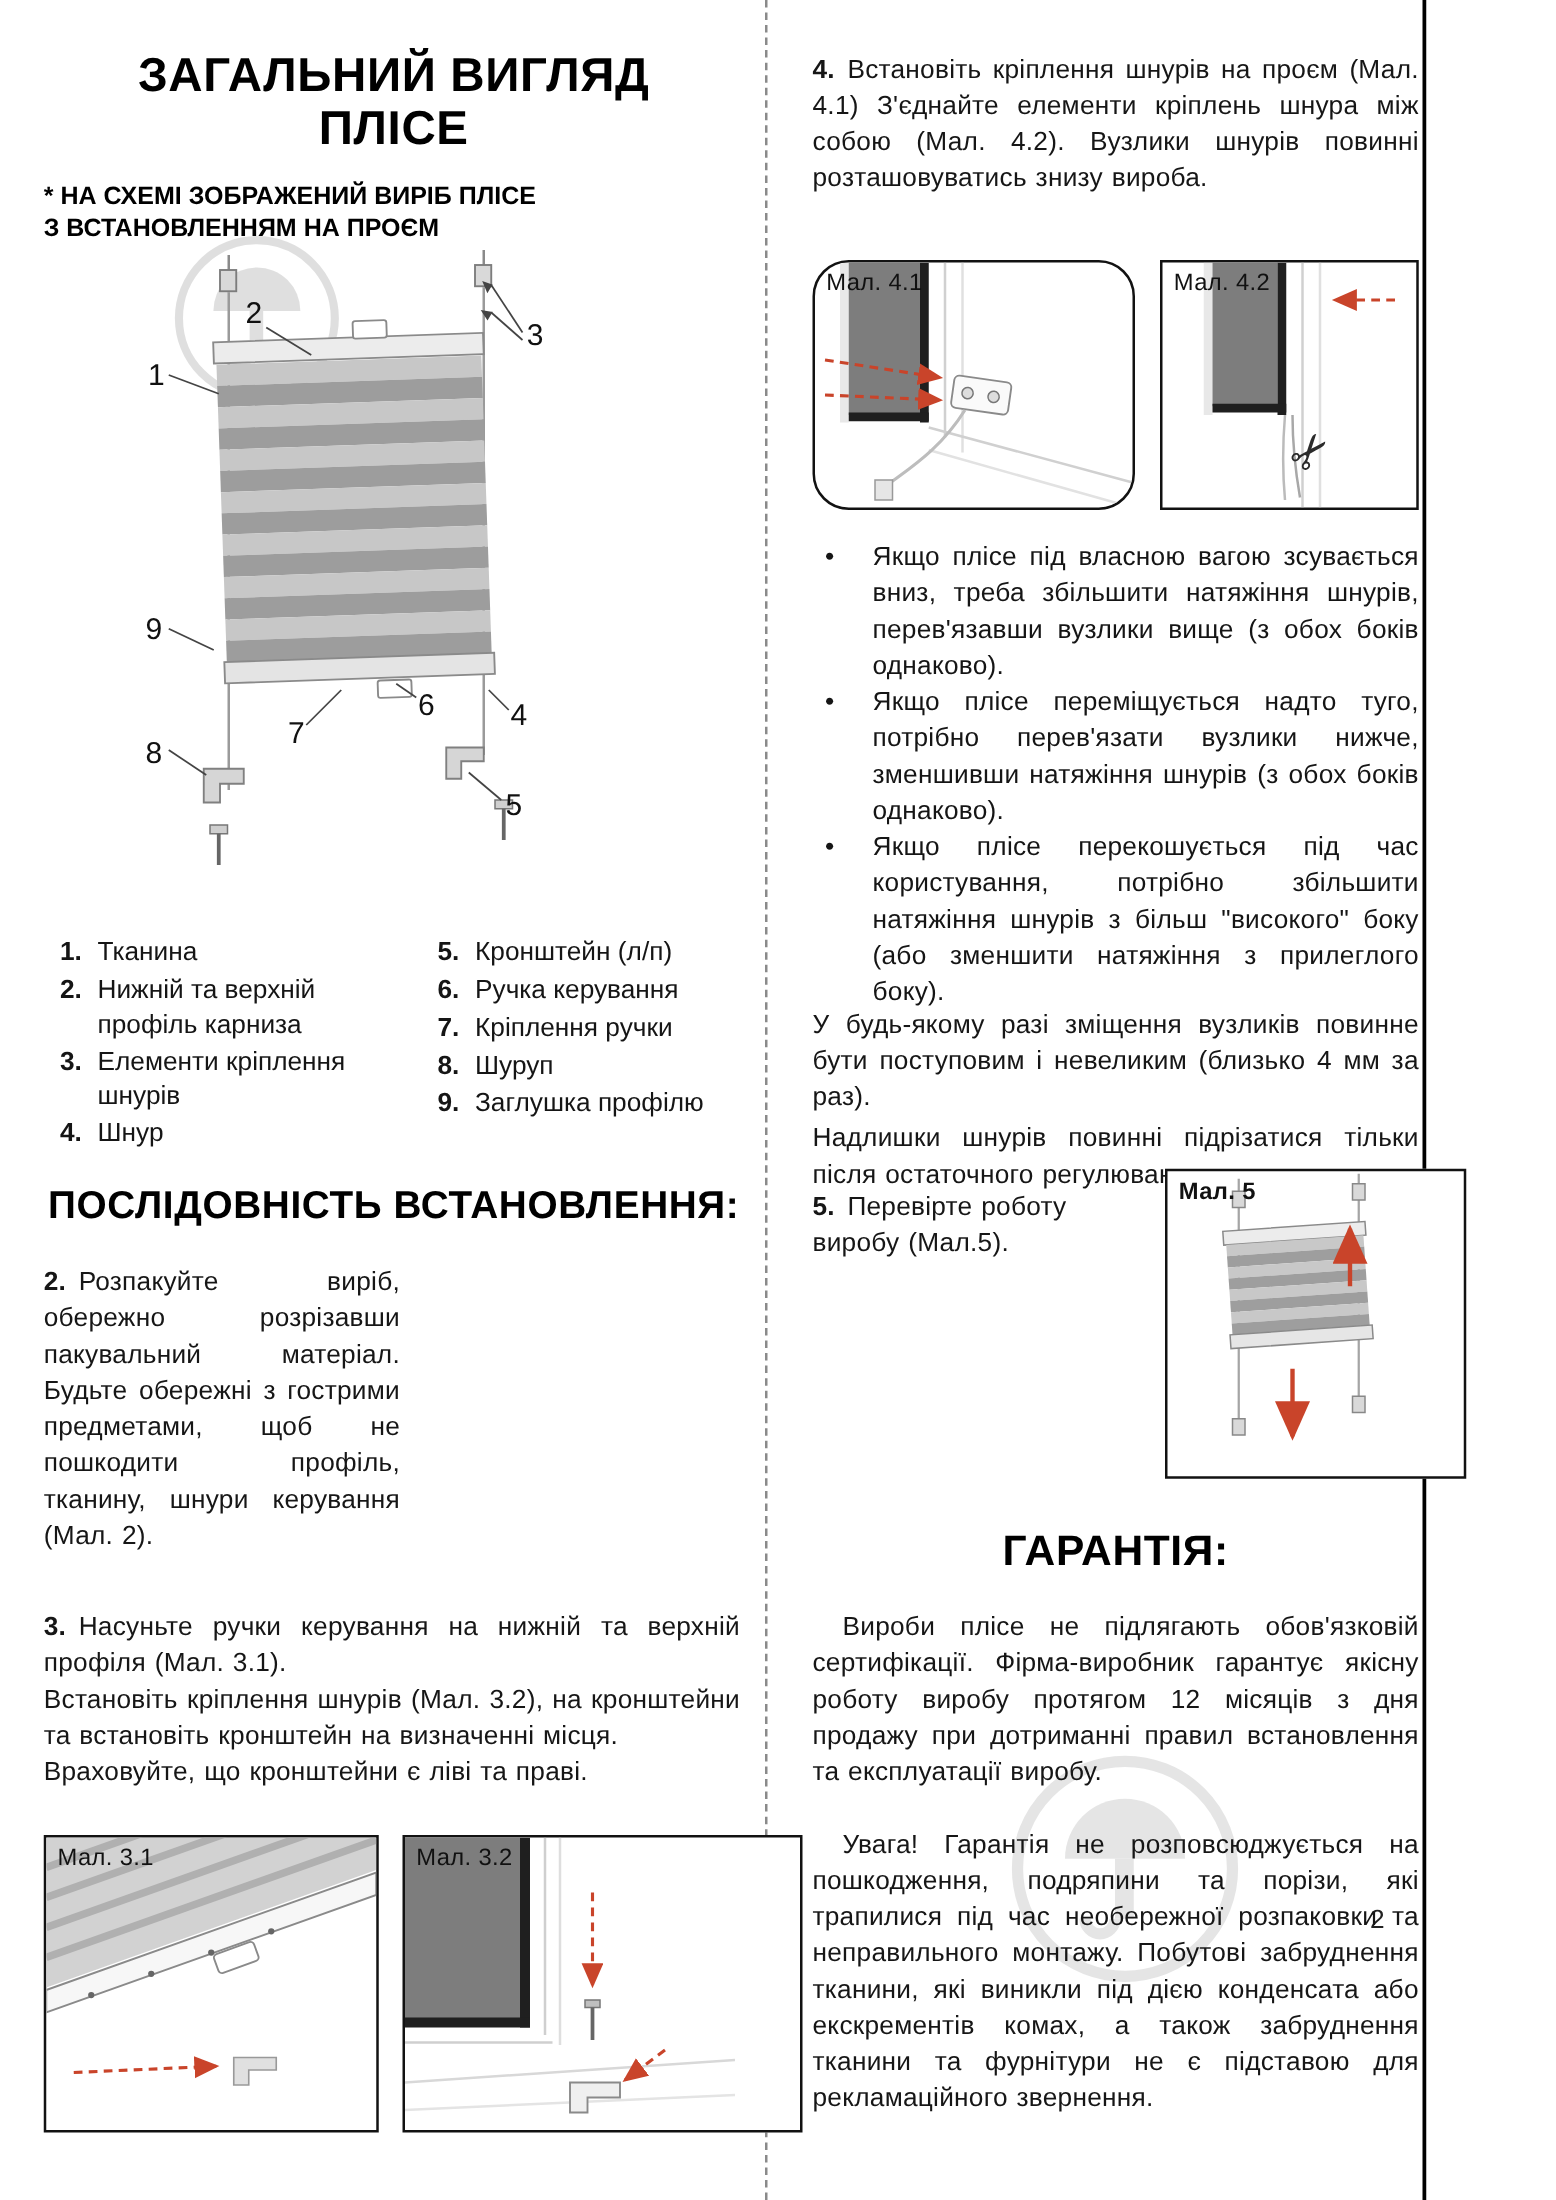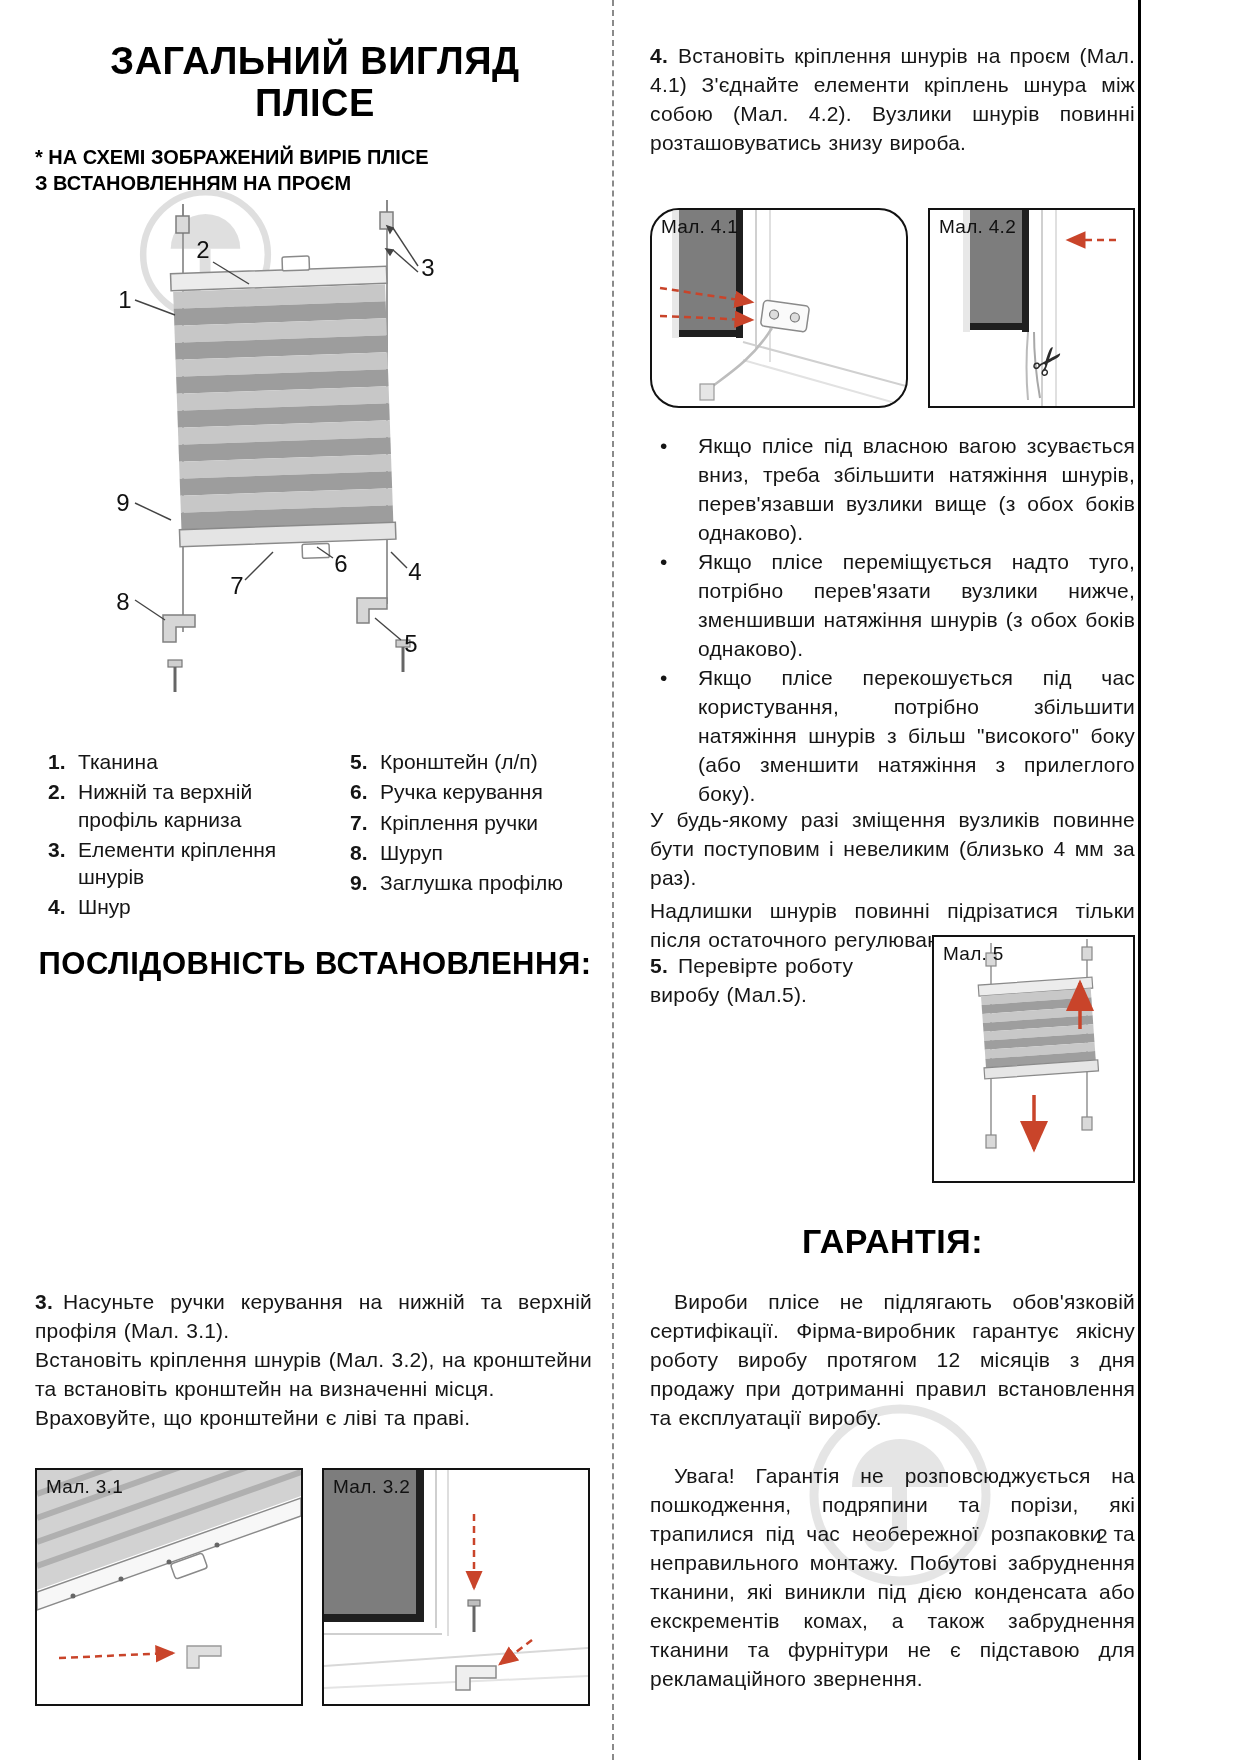--- a/index.html
+++ b/index.html
@@ -188,20 +188,23 @@
       <span class="lt">Шуруп</span>
     </div>
     <div class="legend-item">
       <span class="ln">9.</span>
       <span class="lt">Заглушка профілю</span>
     </div>
   </div>
 
   <div class="abs display seq-heading">ПОСЛІДОВНІСТЬ ВСТАНОВЛЕННЯ:</div>
 
+  <p class="body-p" style="left:35px; top:1012px; width:285px;">
+    <b class="stepnum">2.</b><span>Розпакуйте виріб, обережно розрізавши пакувальний матеріал. Будьте обережні з гострими предметами, щоб не пошкодити профіль, тканину, шнури керування (Мал. 2).</span>
+  </p>
 
 
   <div class="abs" style="left:35px; top:1288px; width:557px;">
     <p class="body-p" style="position:static;">
       <b class="stepnum">3.</b><span>Насуньте ручки керування на нижній та верхній профіля (Мал. 3.1).</span>
     </p>
     <p class="body-p" style="position:static;"><span>Встановіть кріплення шнурів (Мал. 3.2), на кронштейни та встановіть кронштейн на визначенні місця.</span></p>
     <p class="body-p" style="position:static; text-align:left;"><span>Враховуйте, що кронштейни є ліві та праві.</span></p>
   </div>
 
@@ -224,21 +227,21 @@
       <circle cx="132" cy="92" r="2.5" fill="#666"></circle>
       <circle cx="180" cy="75" r="2.5" fill="#666"></circle>
       <g transform="rotate(-20 152 96)">
           <rect x="135" y="88" width="34" height="16" rx="3" fill="#ffffff" stroke="#8a8a8a" stroke-width="1.5"></rect>
         </g>
       <path d="M150,176 h34 v10 h-22 v12 h-12 z" fill="#e0e0e0" stroke="#999" stroke-width="1.3"></path>
       <line x1="22" y1="188" x2="136" y2="183" stroke="#c9442a" stroke-width="2.5" stroke-dasharray="7 5" marker-end="url(#ar31)"></line>
     </svg>
   </div>
 
-  <div class="figbox" style="left:322px; top:1468px; width:268px; height:238px;">
+  <div class="figbox" style="left:322px; top:1468px; width:320px; height:238px;">
     <div class="figlabel">Мал. 3.2</div>
     <svg class="figsvg" width="264" height="234" viewBox="0 0 264 234">
       <defs>
         <marker id="ar32" markerWidth="9" markerHeight="8" refX="7" refY="3.5" orient="auto">
           <path d="M0,0 L8,3.5 L0,7 Z" fill="#c9442a"></path>
         </marker>
       </defs>
       <rect x="0" y="0" width="96" height="148" fill="#7d7d7d"></rect>
       <rect x="92" y="0" width="8" height="152" fill="#1f1f1f"></rect>
       <rect x="0" y="144" width="100" height="8" fill="#1f1f1f"></rect>
@@ -327,21 +330,21 @@
 
   <div class="abs" style="left:650px; top:806px; width:485px;">
     <p class="body-p" style="position:static;">У будь-якому разі зміщення вузликів повинне бути поступовим і невеликим (близько 4 мм за раз).</p>
     <p class="body-p" style="position:static; margin-top:4px;">Надлишки шнурів повинні підрізатися тільки після остаточного регулювання.</p>
   </div>
 
   <p class="body-p" style="left:650px; top:952px; width:262px; text-align:left;">
     <b class="stepnum">5.</b><span>Перевірте роботу виробу (Мал.5).</span>
   </p>
 
-  <div class="figbox" style="left:932px; top:935px; width:203px; height:248px;">
+  <div class="figbox" style="left:932px; top:935px; width:241px; height:248px;font-weight:bold;">
     <div class="figlabel">Мал. 5</div>
     <svg class="figsvg" width="199" height="244" viewBox="0 0 199 244">
       <defs>
         <marker id="ar5" markerWidth="10" markerHeight="9" refX="8" refY="4" orient="auto">
           <path d="M0,0 L9,4 L0,8 Z" fill="#c9442a"></path>
         </marker>
       </defs>
       <line x1="57" y1="6" x2="57" y2="200" stroke="#a5a5a5" stroke-width="1.8"></line>
       <line x1="153" y1="2" x2="153" y2="182" stroke="#a5a5a5" stroke-width="1.8"></line>
       <rect x="52" y="16" width="10" height="13" fill="#d9d9d9" stroke="#888" stroke-width="1.2"></rect>

